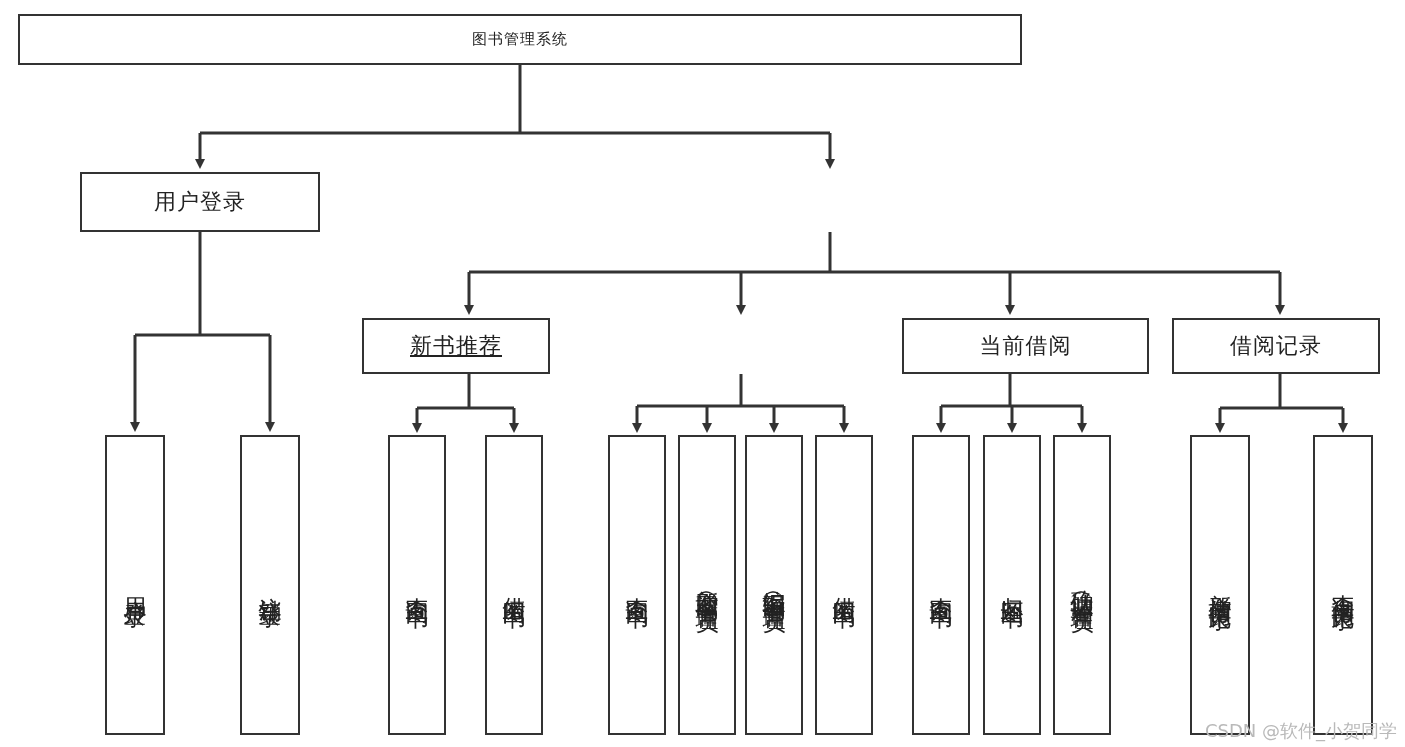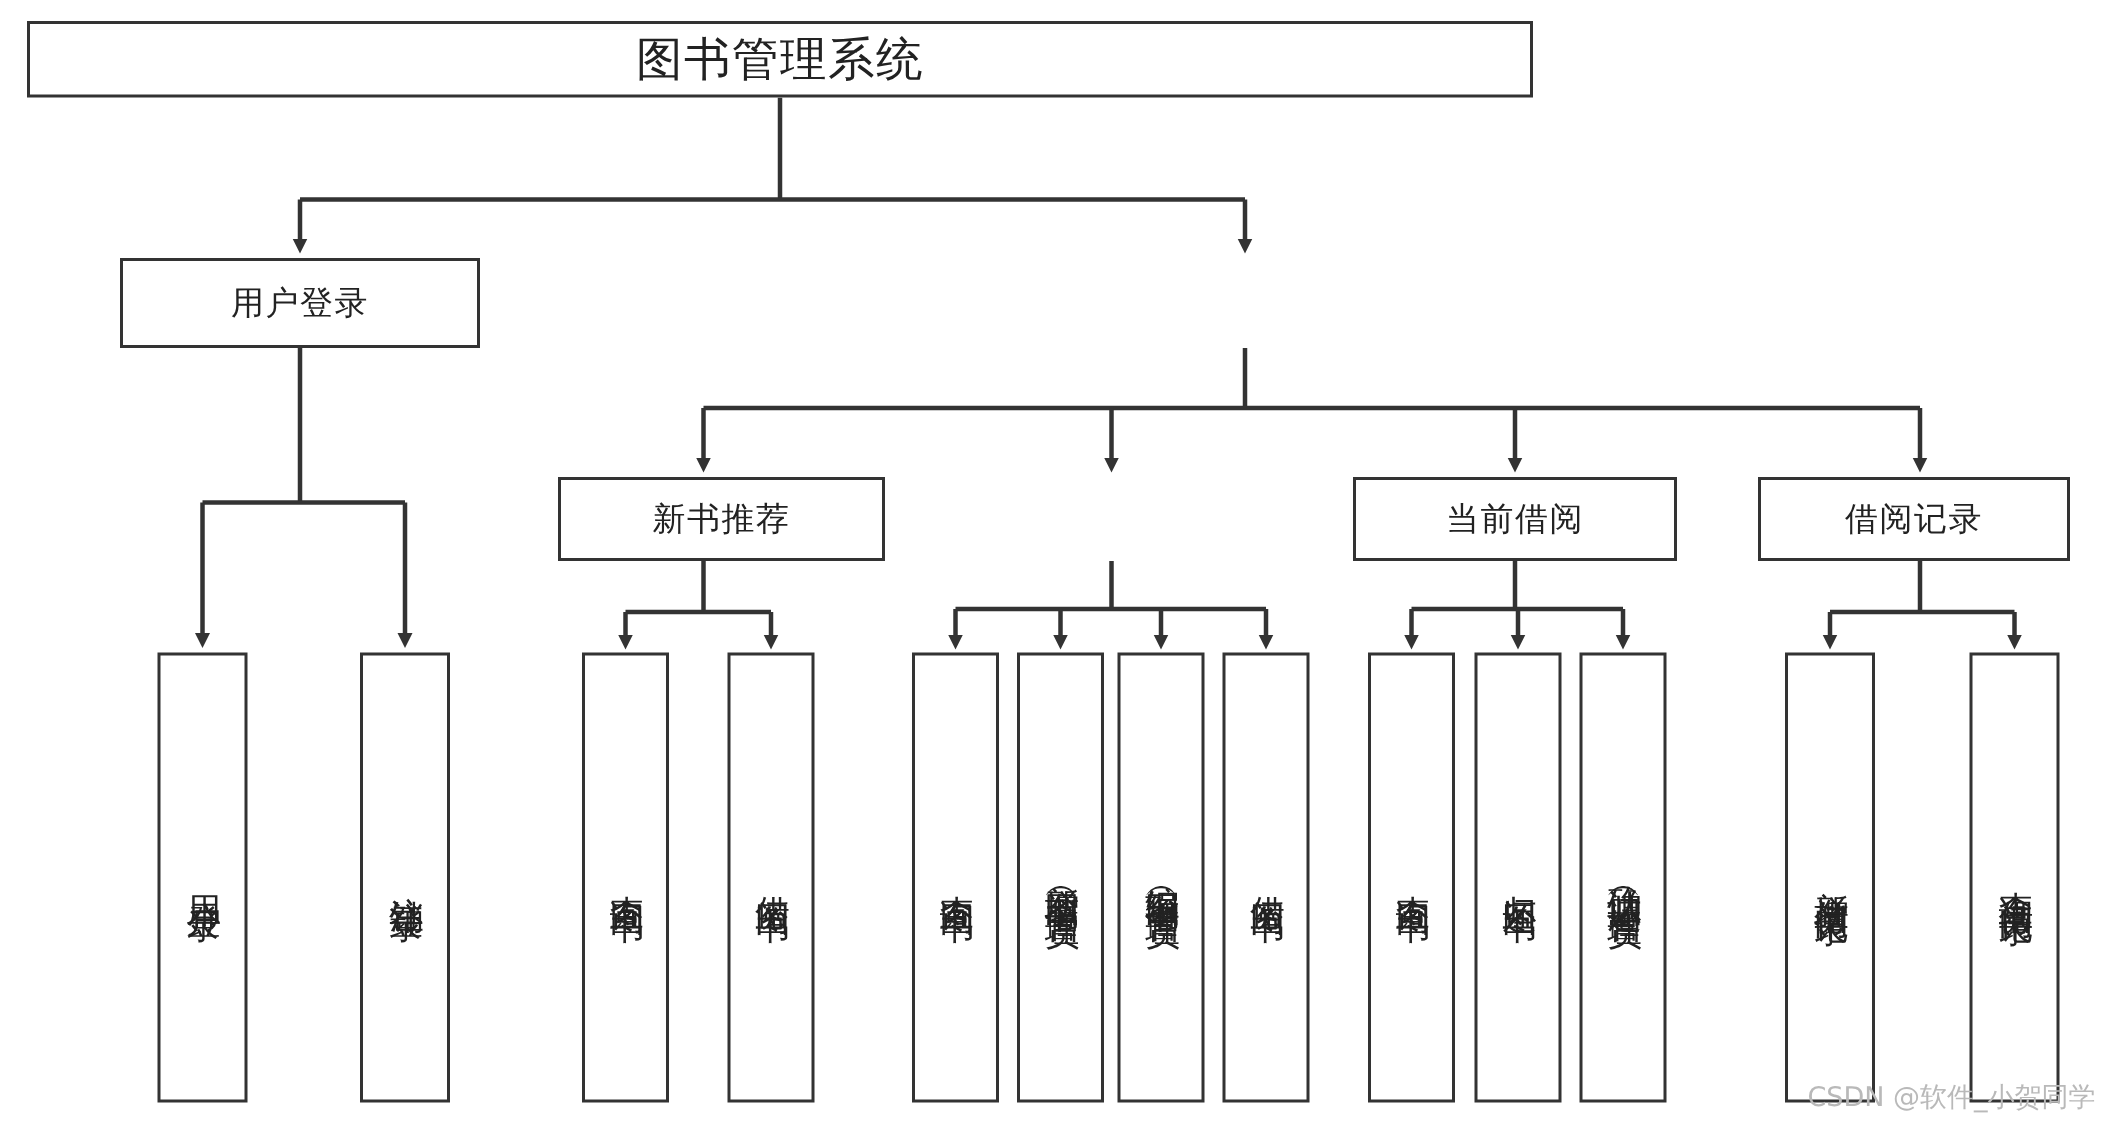--- a/index.html
+++ b/index.html
@@ -34,21 +34,21 @@
     justify-content: center;
     color: #222222;
     z-index: 2;
   }
   .node-h {
     font-size: 22px;
     letter-spacing: 1px;
     white-space: nowrap;
   }
   .node-root {
-    font-size: 31px;
+    font-size: 15px;
   }
   .node-v {
     writing-mode: vertical-rl;
     text-orientation: upright;
     font-size: 23px;
     line-height: 1.08;
     letter-spacing: 3px;
     align-items: center;
     justify-content: center;
     padding: 4px 0;
@@ -128,24 +128,24 @@
   </svg>
 
   <div class="node node-h node-root" style="left:18px; top:14px; width:1004px; height:51px;">
     <span>图书管理系统</span>
   </div>
 
   <div class="node node-h" style="left:80px; top:172px; width:240px; height:60px;">
     <span>用户登录</span>
   </div>
 
-  <div class="node node-h" style="left:372px; top:318px; width:218px; height:56px;">
+  <div class="node node-h" style="left:362px; top:318px; width:188px; height:56px;text-decoration:underline;">
     <span>新书推荐</span>
   </div>
-  <div class="node node-h" style="left:902px; top:318px; width:216px; height:56px;">
+  <div class="node node-h" style="left:902px; top:318px; width:247px; height:56px;">
     <span>当前借阅</span>
   </div>
   <div class="node node-h" style="left:1172px; top:318px; width:208px; height:56px;">
     <span>借阅记录</span>
   </div>
 
   <div class="node node-v" style="left:105px; top:435px; width:60px; height:300px;">
     <span class="vtext">用户登录</span>
   </div>
   <div class="node node-v" style="left:240px; top:435px; width:60px; height:300px;">

